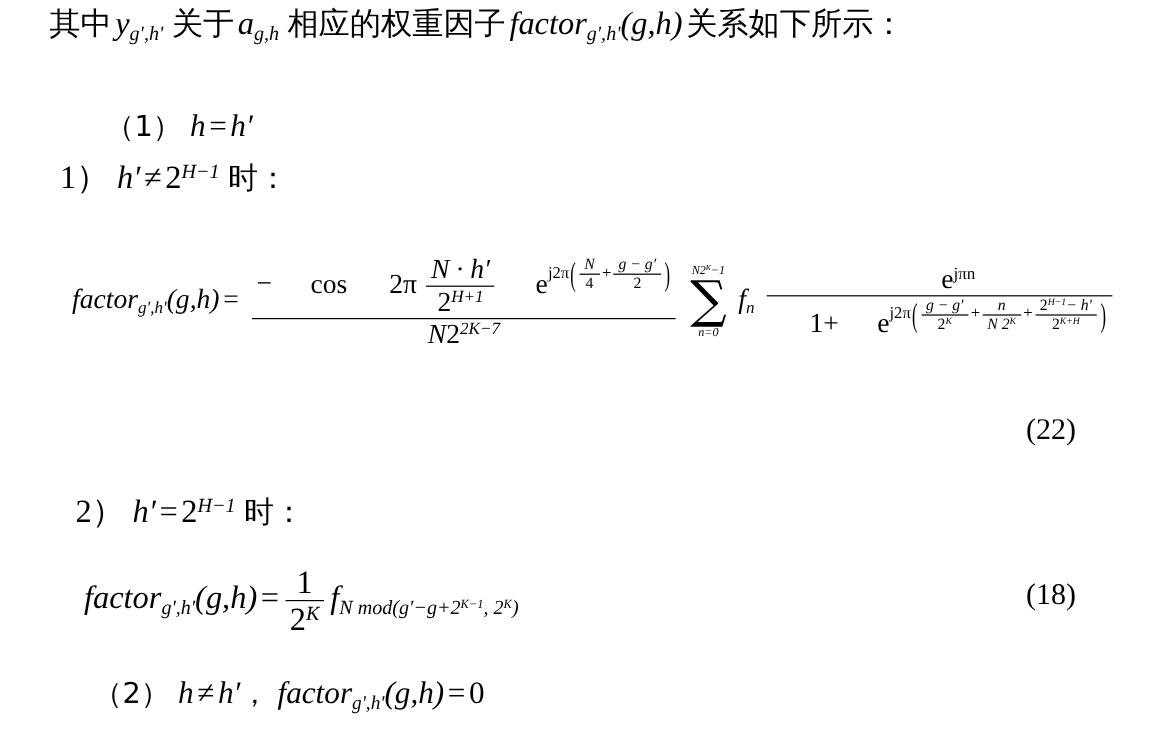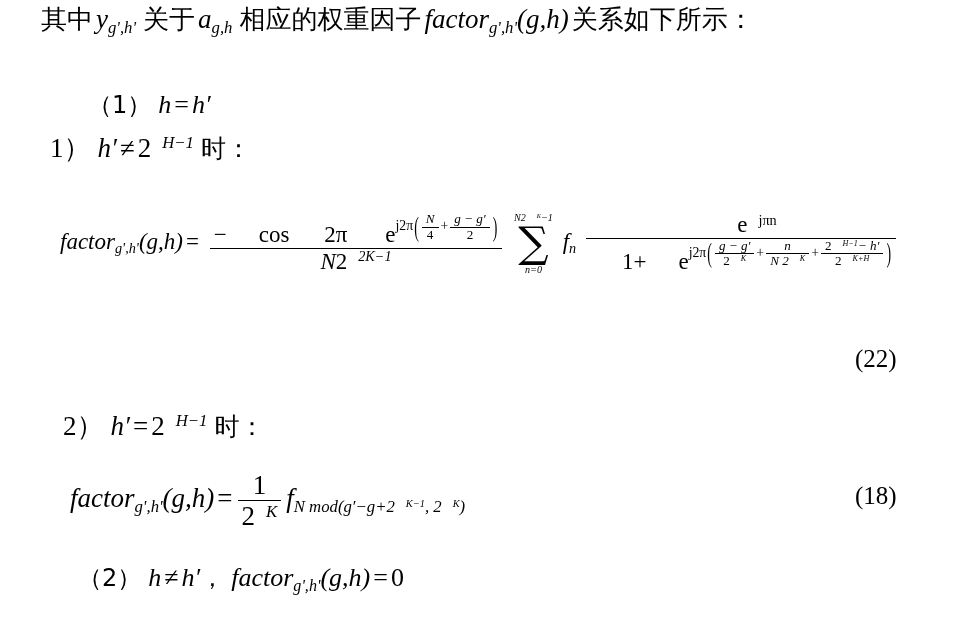--- a/index.html
+++ b/index.html
@@ -21,21 +21,21 @@
   .mn { font-style: normal; }
   .mo { font-style: normal; }
   .up { font-style: normal; margin-left: 32px; }
 
   sub, sup {
     font-size: 0.62em;
     line-height: 0;
     font-style: italic;
   }
   sub { vertical-align: -0.30em; }
-  sup { vertical-align: 0.52em; margin-left: 11px; }
+  sup { vertical-align: 0.52em; }
   sub.rm, sup.rm { font-style: normal; }
 
   .frac {
     display: inline-block;
     vertical-align: middle;
     text-align: center;
     line-height: 1.12;
     margin: 0 2px;
   }
   .frac > .num { display: block; padding: 0 4px; }
@@ -170,24 +170,27 @@
   <span class="mn">1）</span><span class="sp"></span><span class="mi">h′</span><span class="sp-sm"></span><span class="mo">≠</span><span class="sp-sm"></span><span class="mn">2</span><sup>H−1</sup><span class="sp"></span><span class="cjk">时：</span>
 </div>
 
 <div class="line" id="eq26">
   <span class="mi">factor</span><sub>g',h'</sub><span class="mi">(g,h)</span><span class="sp-sm"></span><span class="mo">=</span><span class="sp-sm"></span>
 
   
   <span class="frac big-frac">
     <span class="num">
       <span class="mo">−</span><span class="up">cos</span><span class="sp-sm"></span><span class="up">2π</span>
-      <span class="up">e</span><span class="exp-block"><span>j2π</span><span class="paren-big">(</span><span class="frac"><span class="num mi">N</span><span class="den mn">4</span></span><span class="mo">+</span><span class="frac"><span class="num mi">g − g′</span><span class="den mn">2</span></span><span class="paren-big">)</span></span>
+      <span class="frac">
+        <span class="num mi">N · h′</span>
+        <span class="den"><span class="mn">2</span><sup>H+1</sup></span>
+      </span><span class="up">e</span><span class="exp-block"><span>j2π</span><span class="paren-big">(</span><span class="frac"><span class="num mi">N</span><span class="den mn">4</span></span><span class="mo">+</span><span class="frac"><span class="num mi">g − g′</span><span class="den mn">2</span></span><span class="paren-big">)</span></span>
     </span>
     <span class="den">
-      <span class="mi">N</span><span class="mn">2</span><sup>2K−1</sup>
+      <span class="mi">N</span><span class="mn">2</span><sup>2K−7</sup>
     </span>
   </span>
 
   
   <span class="sum">
     <span class="lim"><span>N</span><span>2</span><sup>K</sup><span>−1</span></span>
     <span class="sigma">∑</span>
     <span class="lim">n=0</span>
   </span>
 

